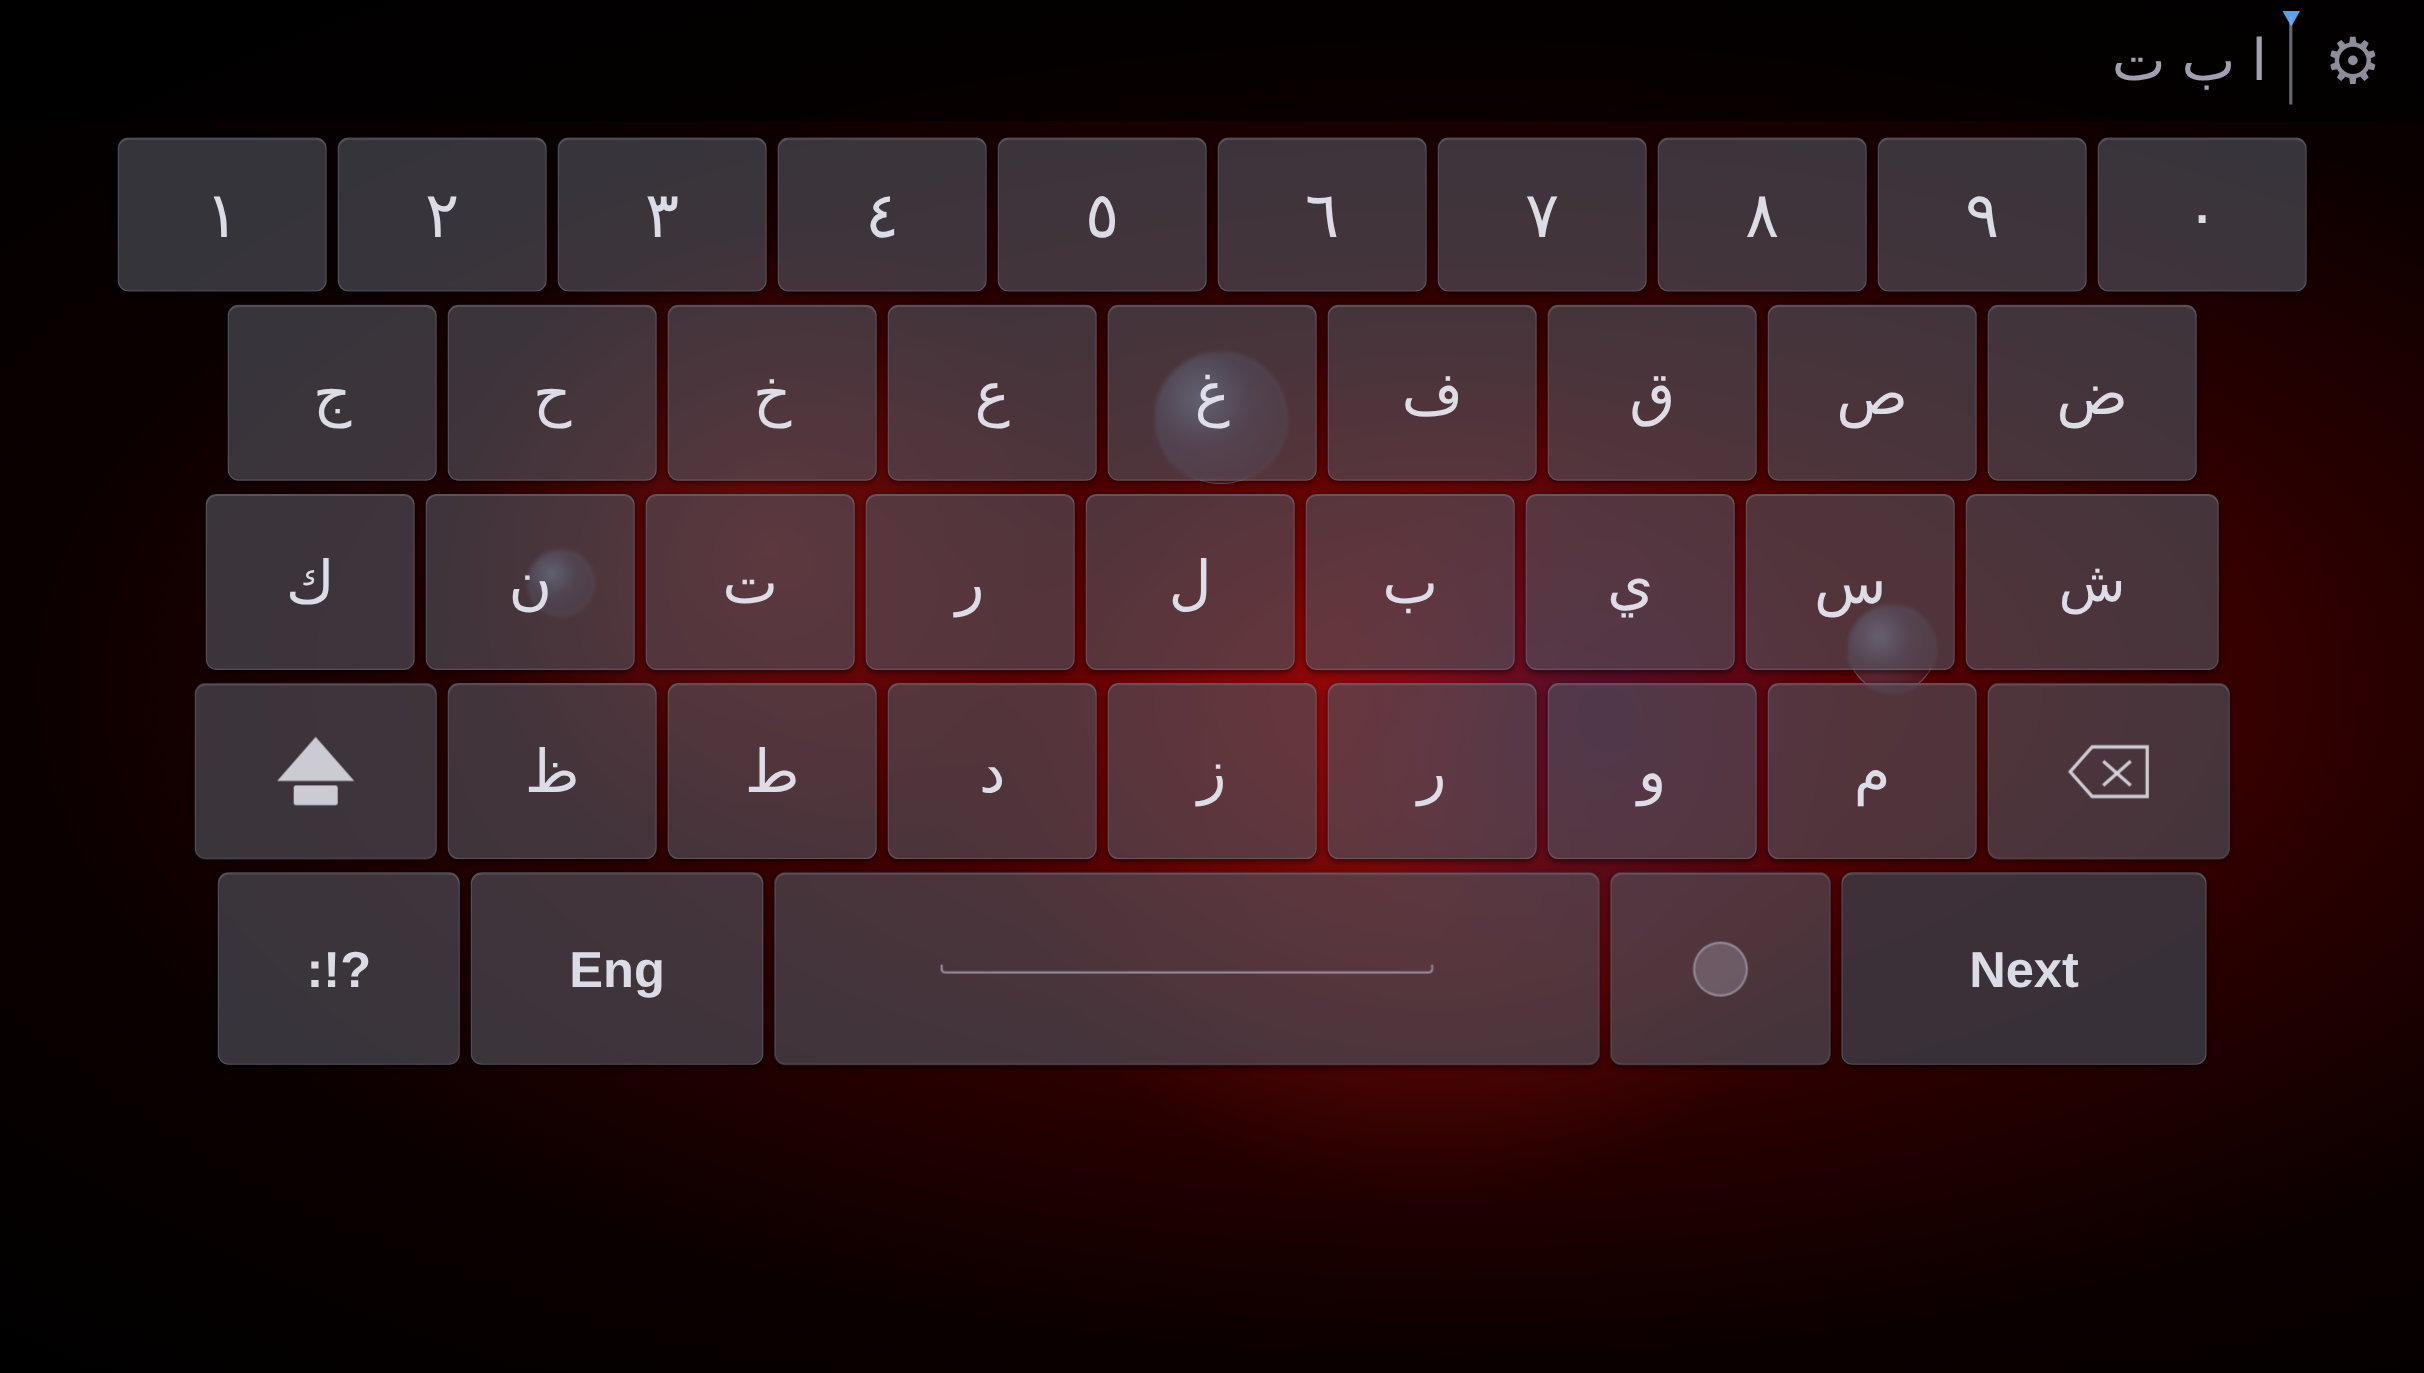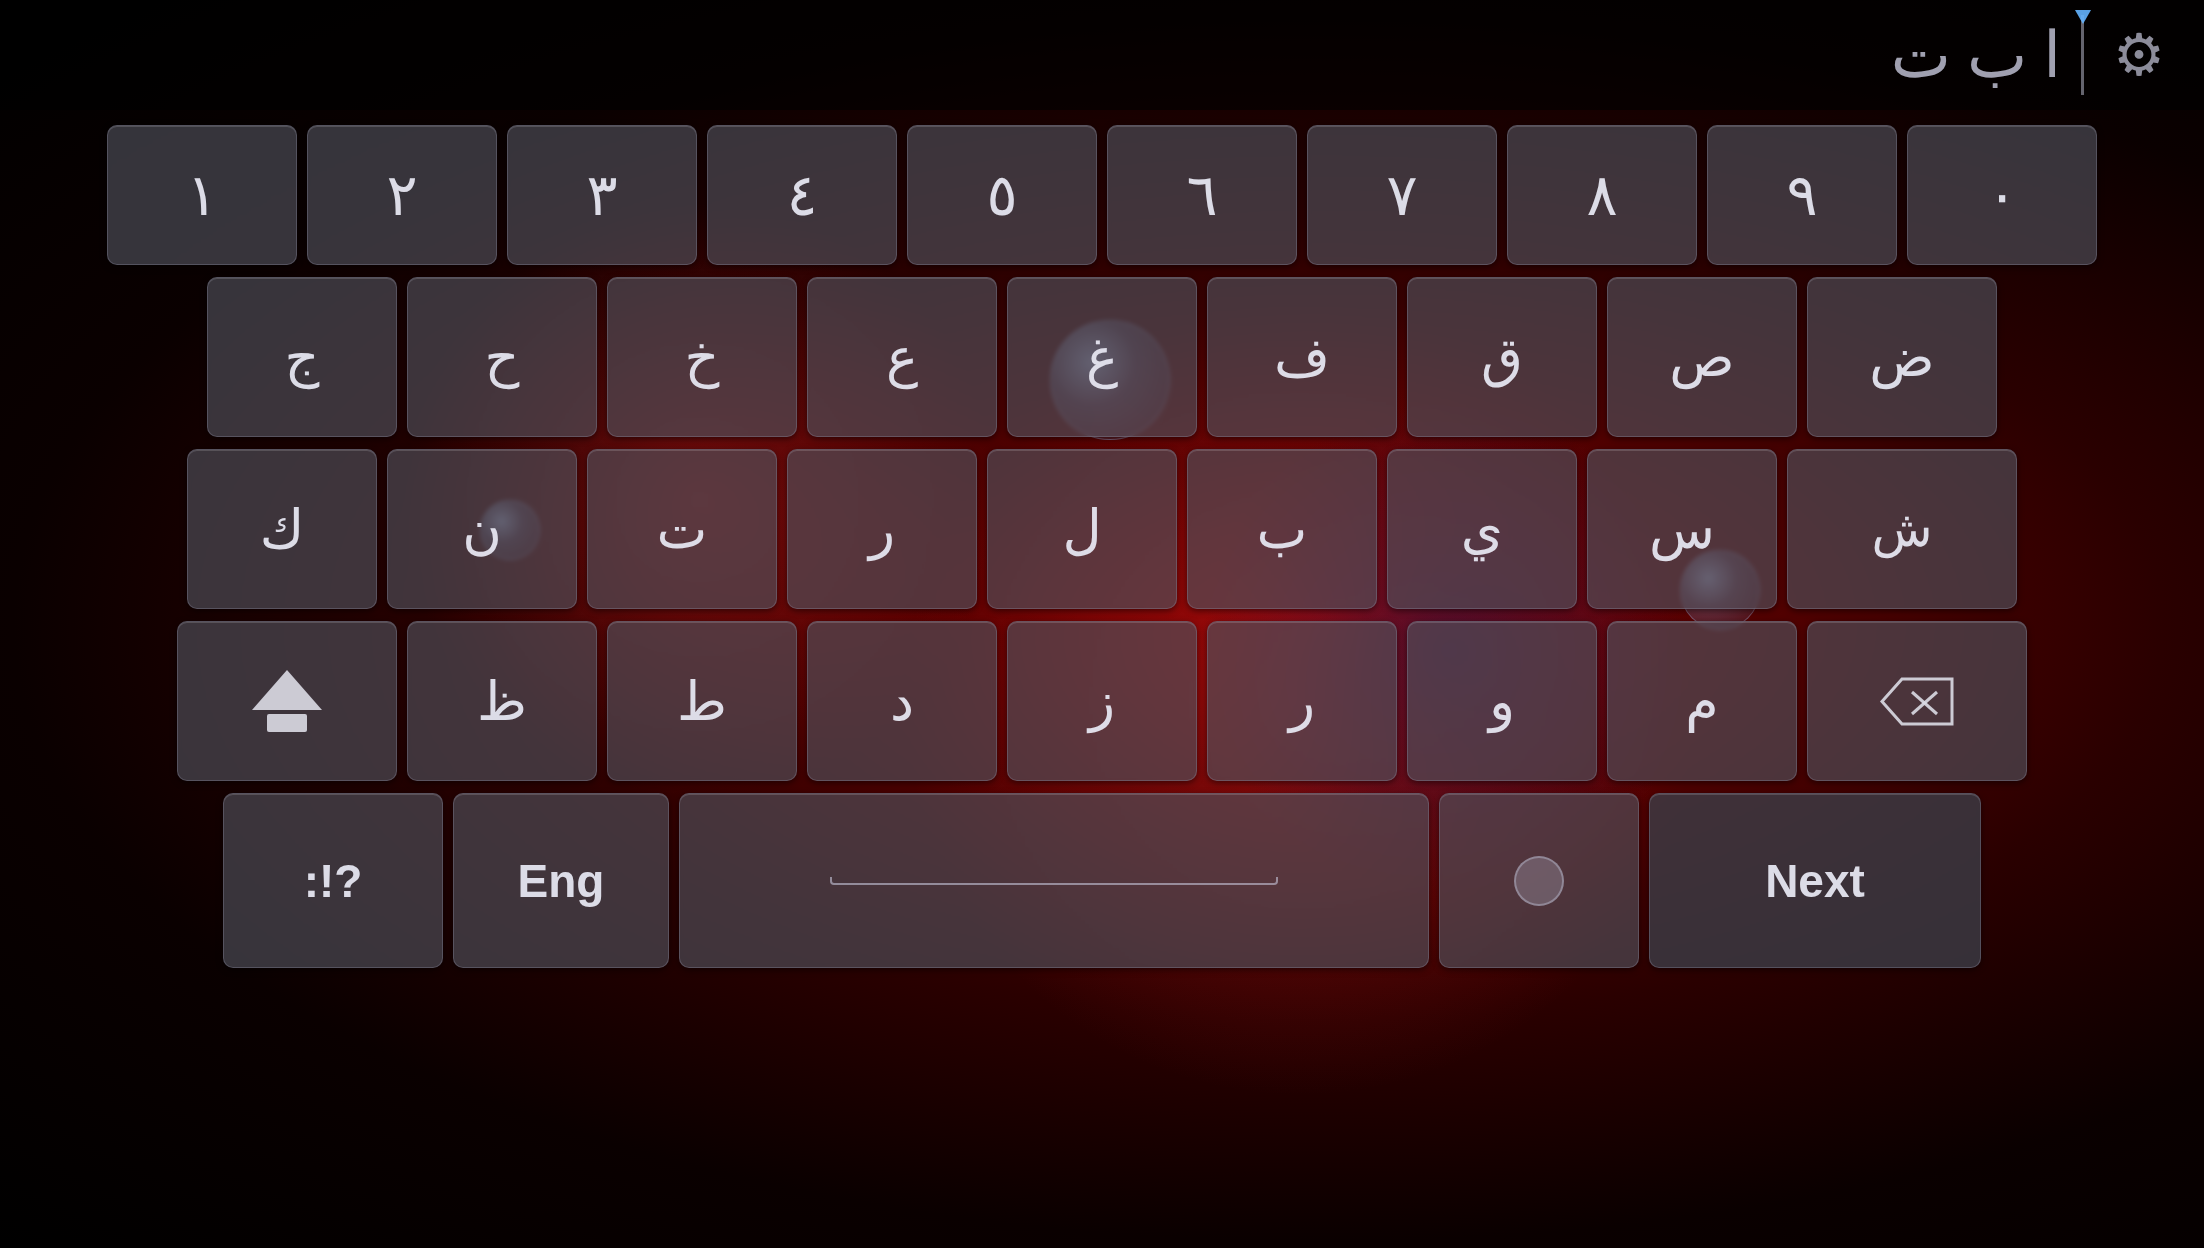--- a/index.html
+++ b/index.html
@@ -29,22 +29,22 @@
       background: rgba(0,0,0,0.6);
       display: flex;
       align-items: center;
       justify-content: flex-end;
       padding: 0 30px;
       gap: 20px;
     }
 
     .arabic-preview {
       color: rgba(200,200,220,0.8);
-      font-size: 64px;
-      font-family: Liberation Serif, serif;
+      font-size: 52px;
+      font-family: Liberation Sans, sans-serif;
       letter-spacing: 8px;
       direction: rtl;
     }
 
     .divider-line {
       width: 3px;
       height: 80px;
       background: rgba(200,200,220,0.5);
       position: relative;
     }
@@ -149,21 +149,21 @@
       width: 220px;
       height: 160px;
       font-size: 48px;
     }
 
     .key-symbols {
       width: 220px;
     }
 
     .key-lang {
-      width: 216px;
+      width: 266px;
     }
 
     .key-space {
       flex: 1;
       max-width: 750px;
     }
 
     .key-emoji {
       width: 200px;
     }

